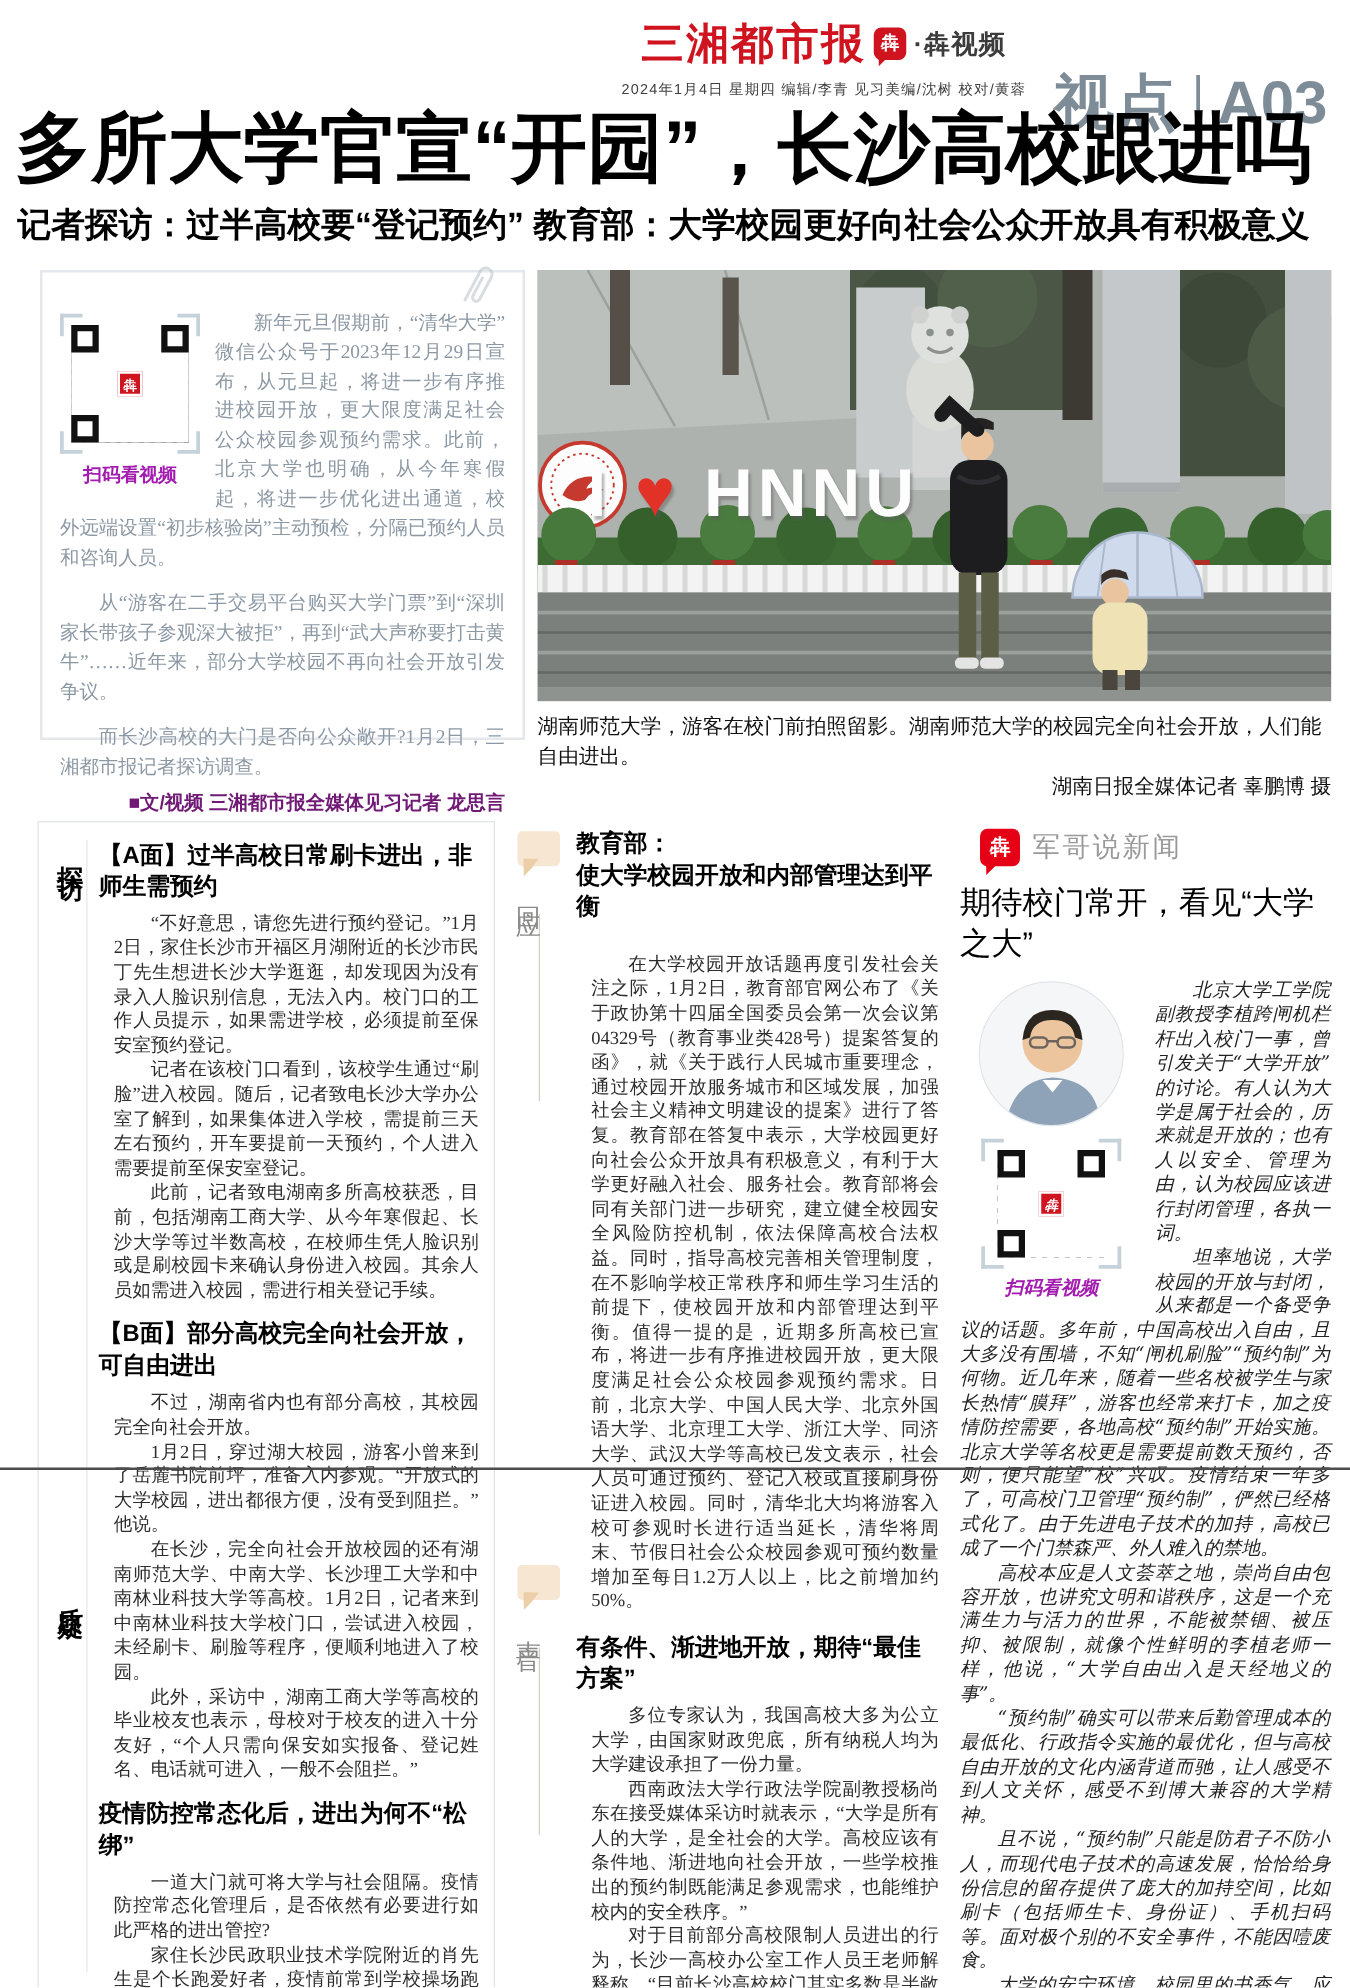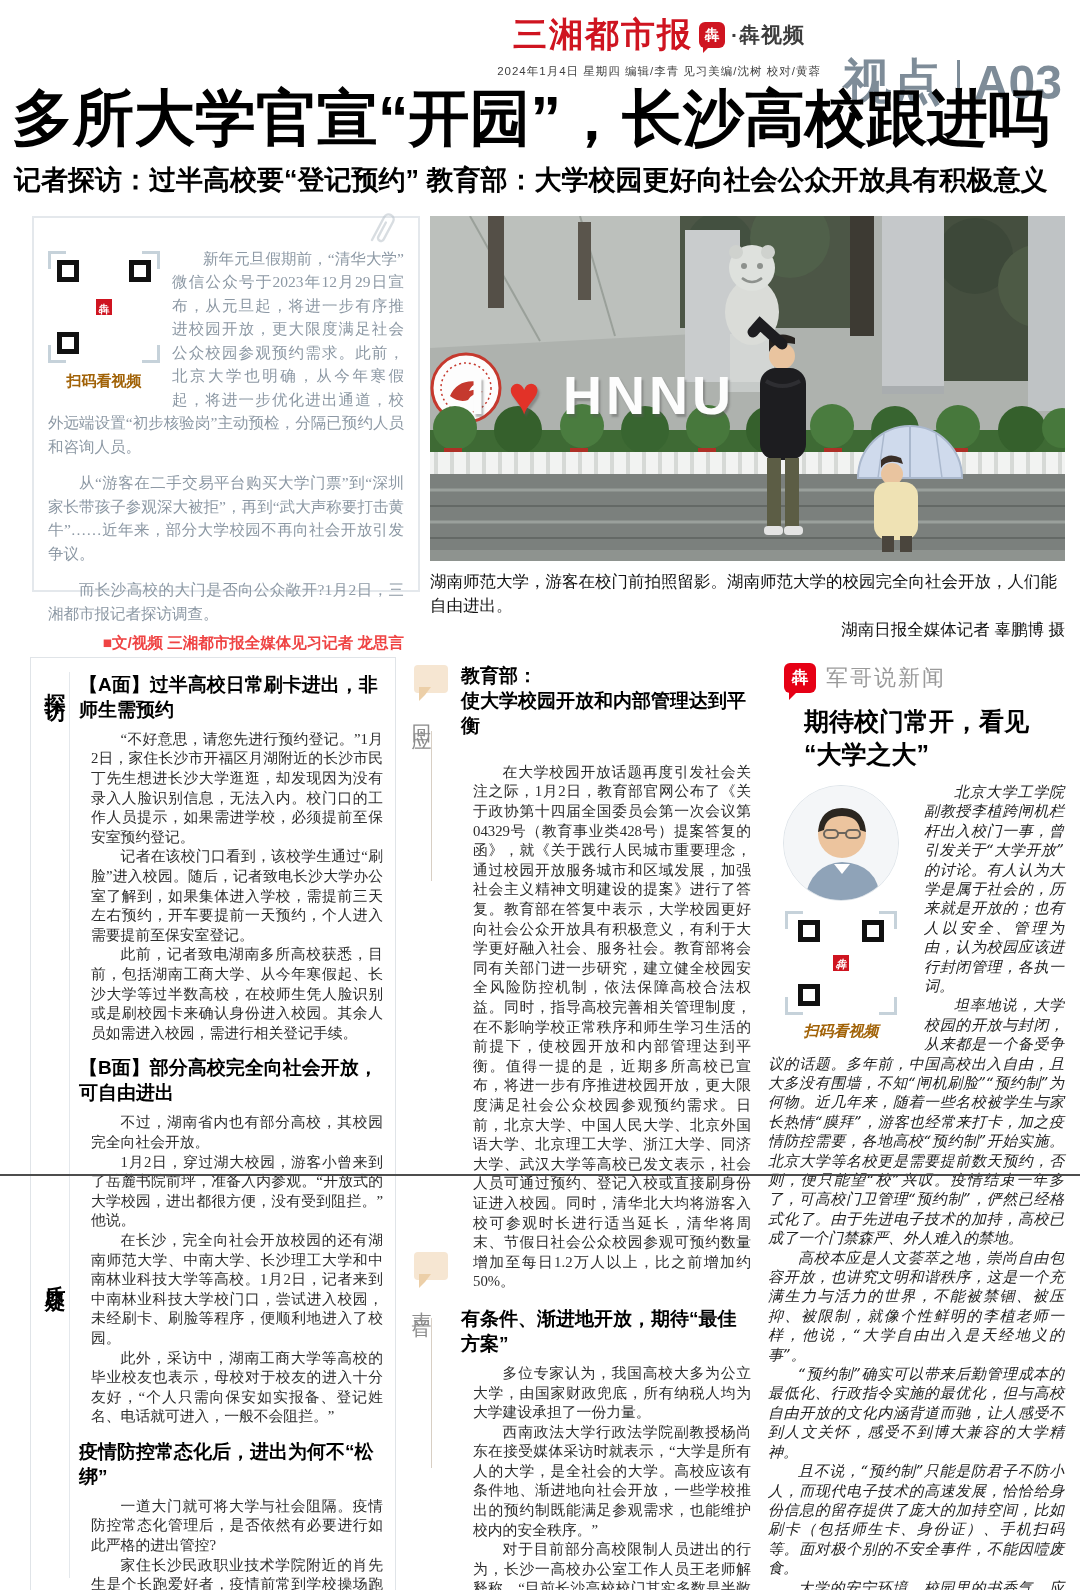--- a/index.html
+++ b/index.html
@@ -51,23 +51,23 @@
   .qr { width:94px; height:94px; margin:0 auto; position:relative; background:#fff;
         background-image:
           repeating-linear-gradient(0deg,#111 0 4px,transparent 4px 9px),
           repeating-linear-gradient(90deg,#111 0 4px,transparent 4px 9px);
         background-blend-mode:lighten; }
   .qr .finder { position:absolute; width:22px; height:22px; background:#fff; border:5px solid #111; }
   .qr .f1 { top:0; left:0; } .qr .f2 { top:0; right:0; } .qr .f3 { bottom:0; left:0; }
   .qr .center { position:absolute; top:50%; left:50%; transform:translate(-50%,-50%);
                 width:20px; height:20px; background:#cf1420; color:#fff; font-size:11px;
                 font-weight:700; line-height:20px; text-align:center; border:2px solid #fff; }
-  .qr-caption { font-size:15px; font-weight:700; color:#a16207; margin-top:6px;
+  .qr-caption { font-size:15px; font-weight:700; color:#a21caf; margin-top:6px;
                 font-family:"Liberation Sans", sans-serif; }
-  .intro-byline { font-size:15.5px; font-weight:700; color:#ef4444; text-align:right; margin-top:6px;
+  .intro-byline { font-size:15.5px; font-weight:700; color:#701a75; text-align:right; margin-top:6px;
                   font-family:"Liberation Sans", sans-serif; }
 
   .photo-wrap { width:635px; }
   .photo { width:635px; height:345px; position:relative; overflow:hidden; background:#aeb2ae; }
   .photo-sign { position:absolute; left:40px; top:148px; font-size:54px; font-weight:900;
                 color:#fdfdfd; letter-spacing:4px; text-shadow:2px 3px 2px rgba(90,90,90,.45);
                 white-space:nowrap; }
   .photo-sign .heart { color:#e23228; }
   .caption { width:635px; padding-top:8px; font-size:16.5px; color:#111; line-height:24px;
              font-weight:500; }
@@ -97,21 +97,21 @@
                   color:#8b8b8b; letter-spacing:5px; margin-top:16px; }
   .v-line-gray { width:1px; height:150px; background:#d8cfc4; margin:12px auto 0 auto; }
 
   .col3 { width:296px; position:relative; }
   .brand3 { display:flex; align-items:center; gap:10px; padding:6px 0 10px 16px; }
   .brand3-badge { width:32px; height:30px; background:#e60015; border-radius:6px; color:#fff;
                   font-size:17px; font-weight:700; line-height:30px; text-align:center; position:relative; }
   .brand3-badge::after { content:""; position:absolute; left:5px; bottom:-7px;
        border:6px solid transparent; border-top-color:#e60015; border-left-color:#e60015; }
   .brand3-label { font-size:22px; color:#9a9a9a; letter-spacing:2px; }
-  .col3-headline { font-size:25px; font-weight:700; color:#000; padding:2px 0 12px 0; letter-spacing:0;margin-left:36px; }
+  .col3-headline { font-size:25px; font-weight:400; color:#000; padding:2px 0 12px 0; letter-spacing:0; }
   .media-float { float:left; width:146px; margin:2px 10px 2px 0; text-align:center; }
   .portrait { width:116px; height:116px; border-radius:50%; overflow:hidden; margin:0 auto;
               border:1px solid #dfe5ea; background:#f3f5f7; }
   .col3-text { font-family:"DejaVu Serif", serif; font-style:italic; font-size:15px;
                line-height:19.4px; color:#222; text-align:justify; }
   .col3-text p { text-indent:2em; }
   .qr-small .qr { width:86px; height:86px; }
   .qr-small { width:112px; margin:10px auto 0 auto; }
 
   .bottom-rule { position:absolute; left:0; right:0; bottom:12px; border-top:2px solid #4d4d4d; }

